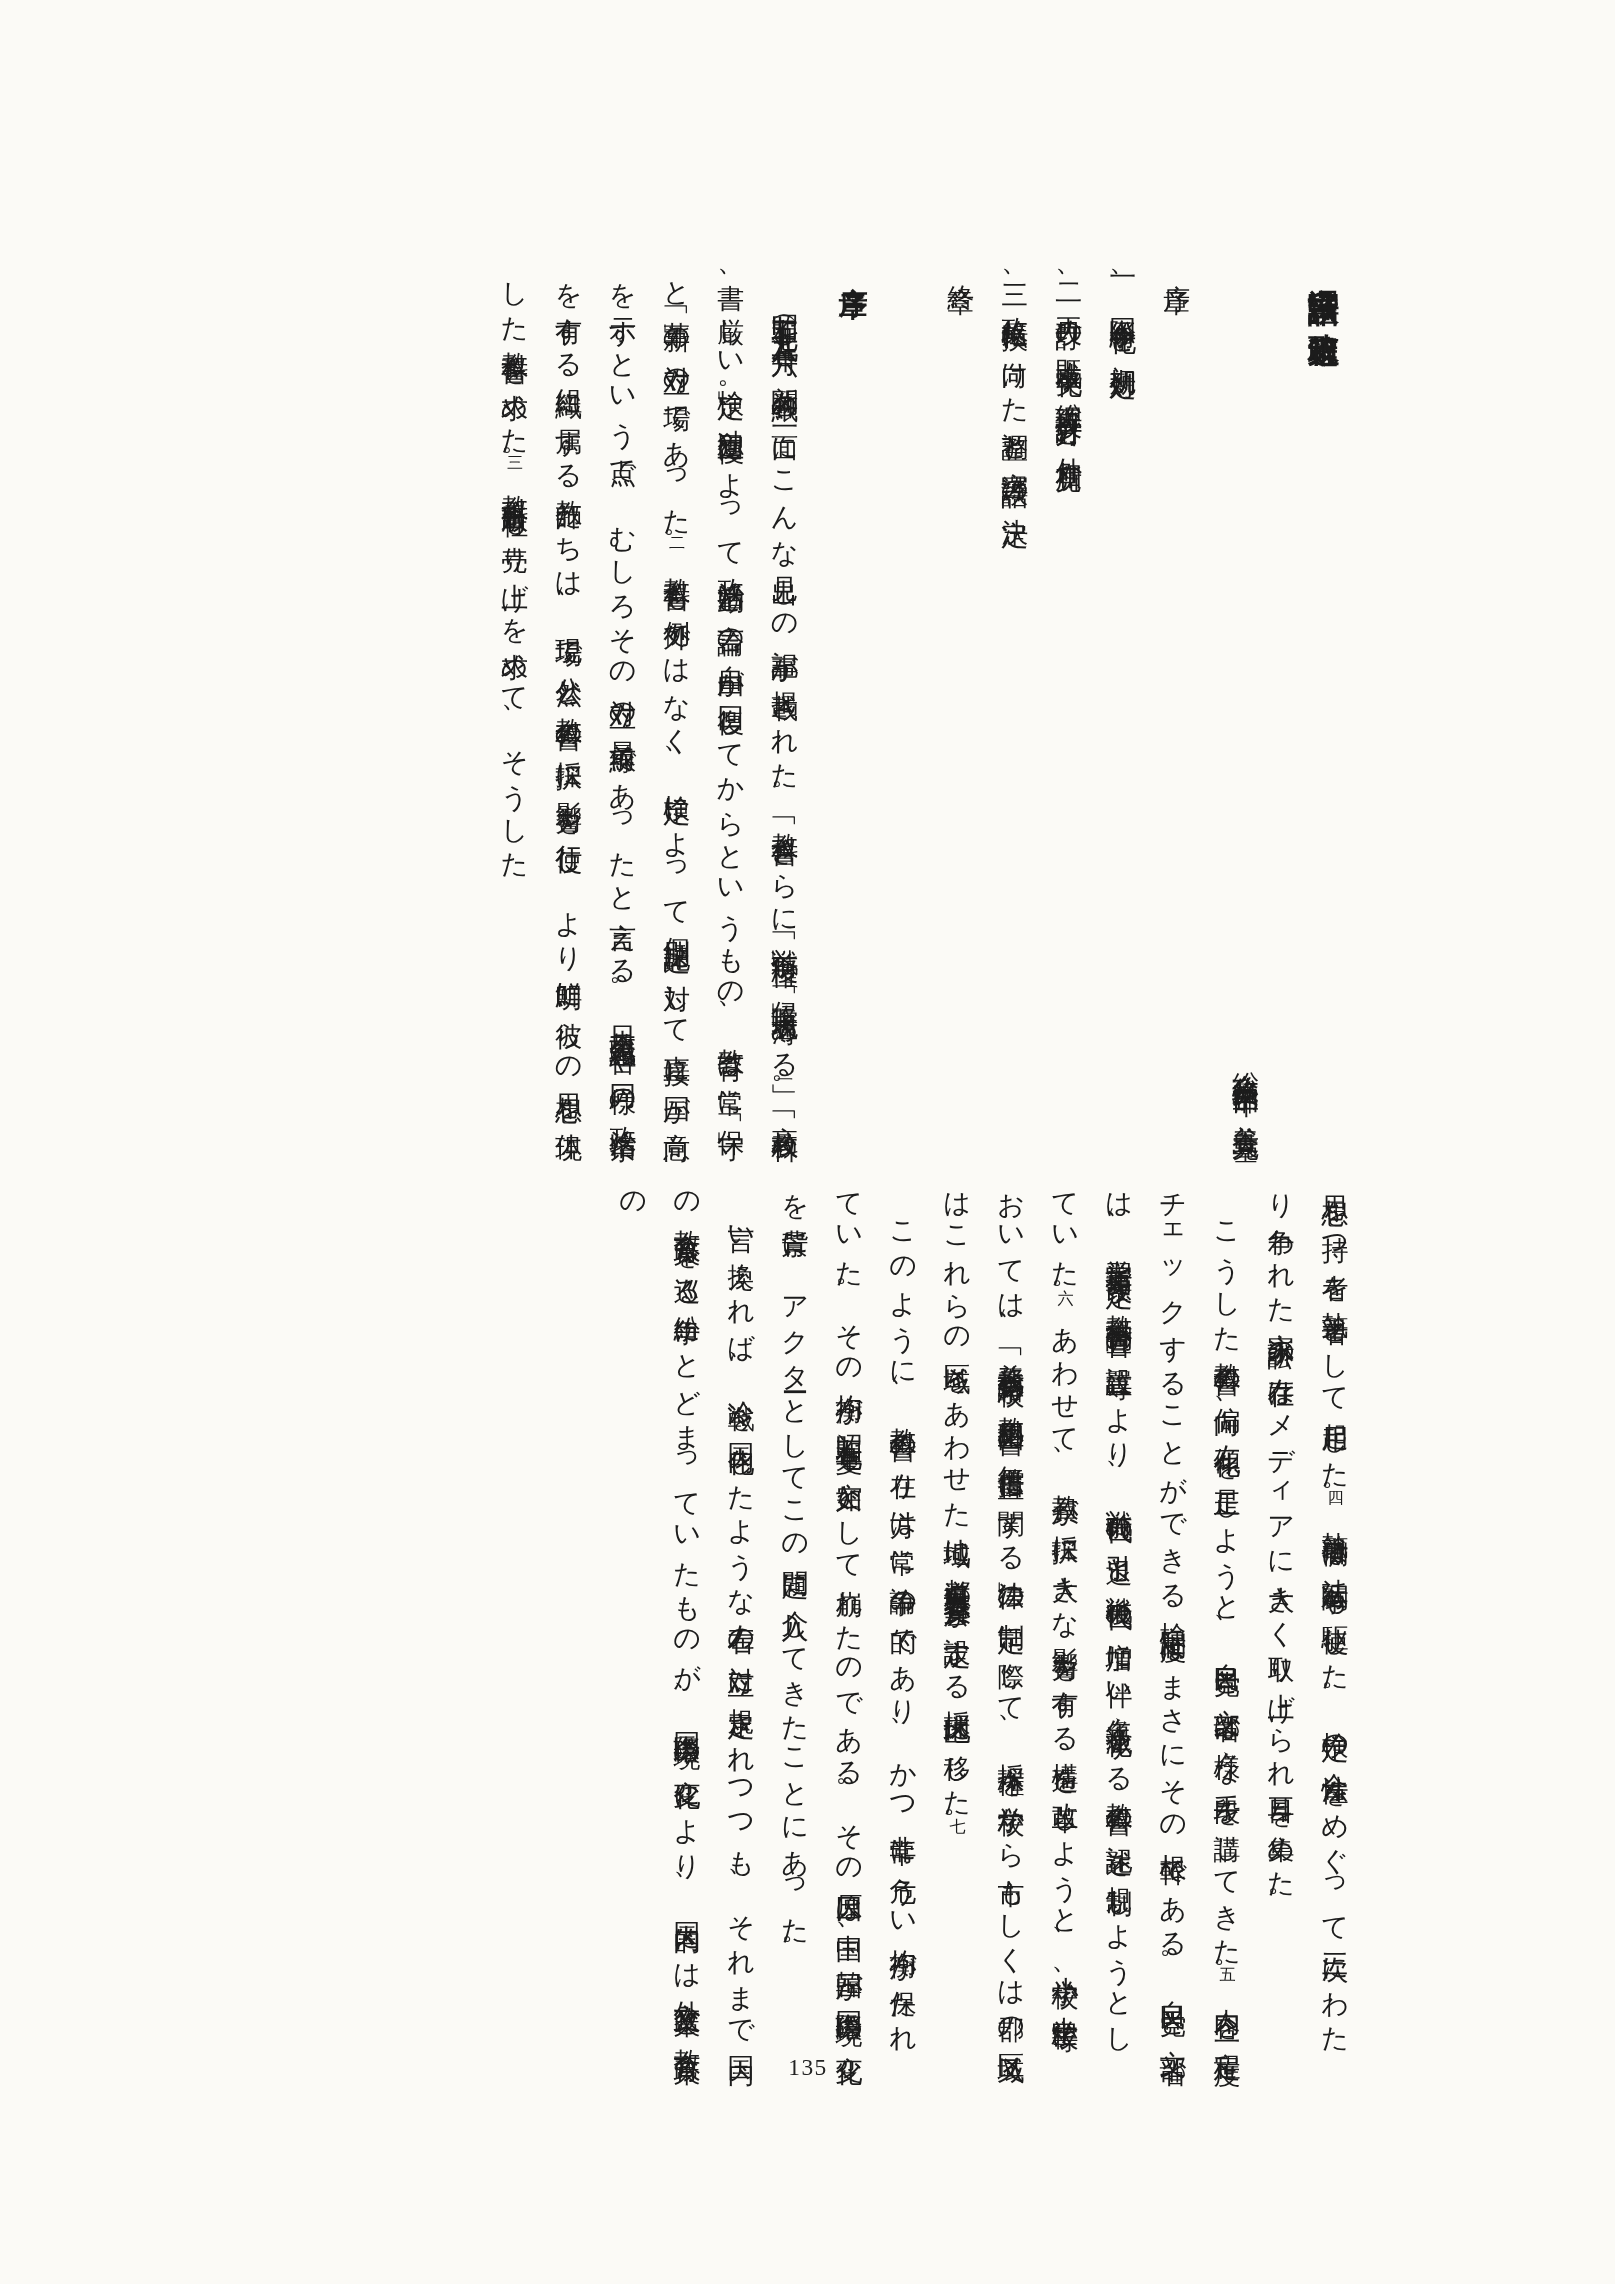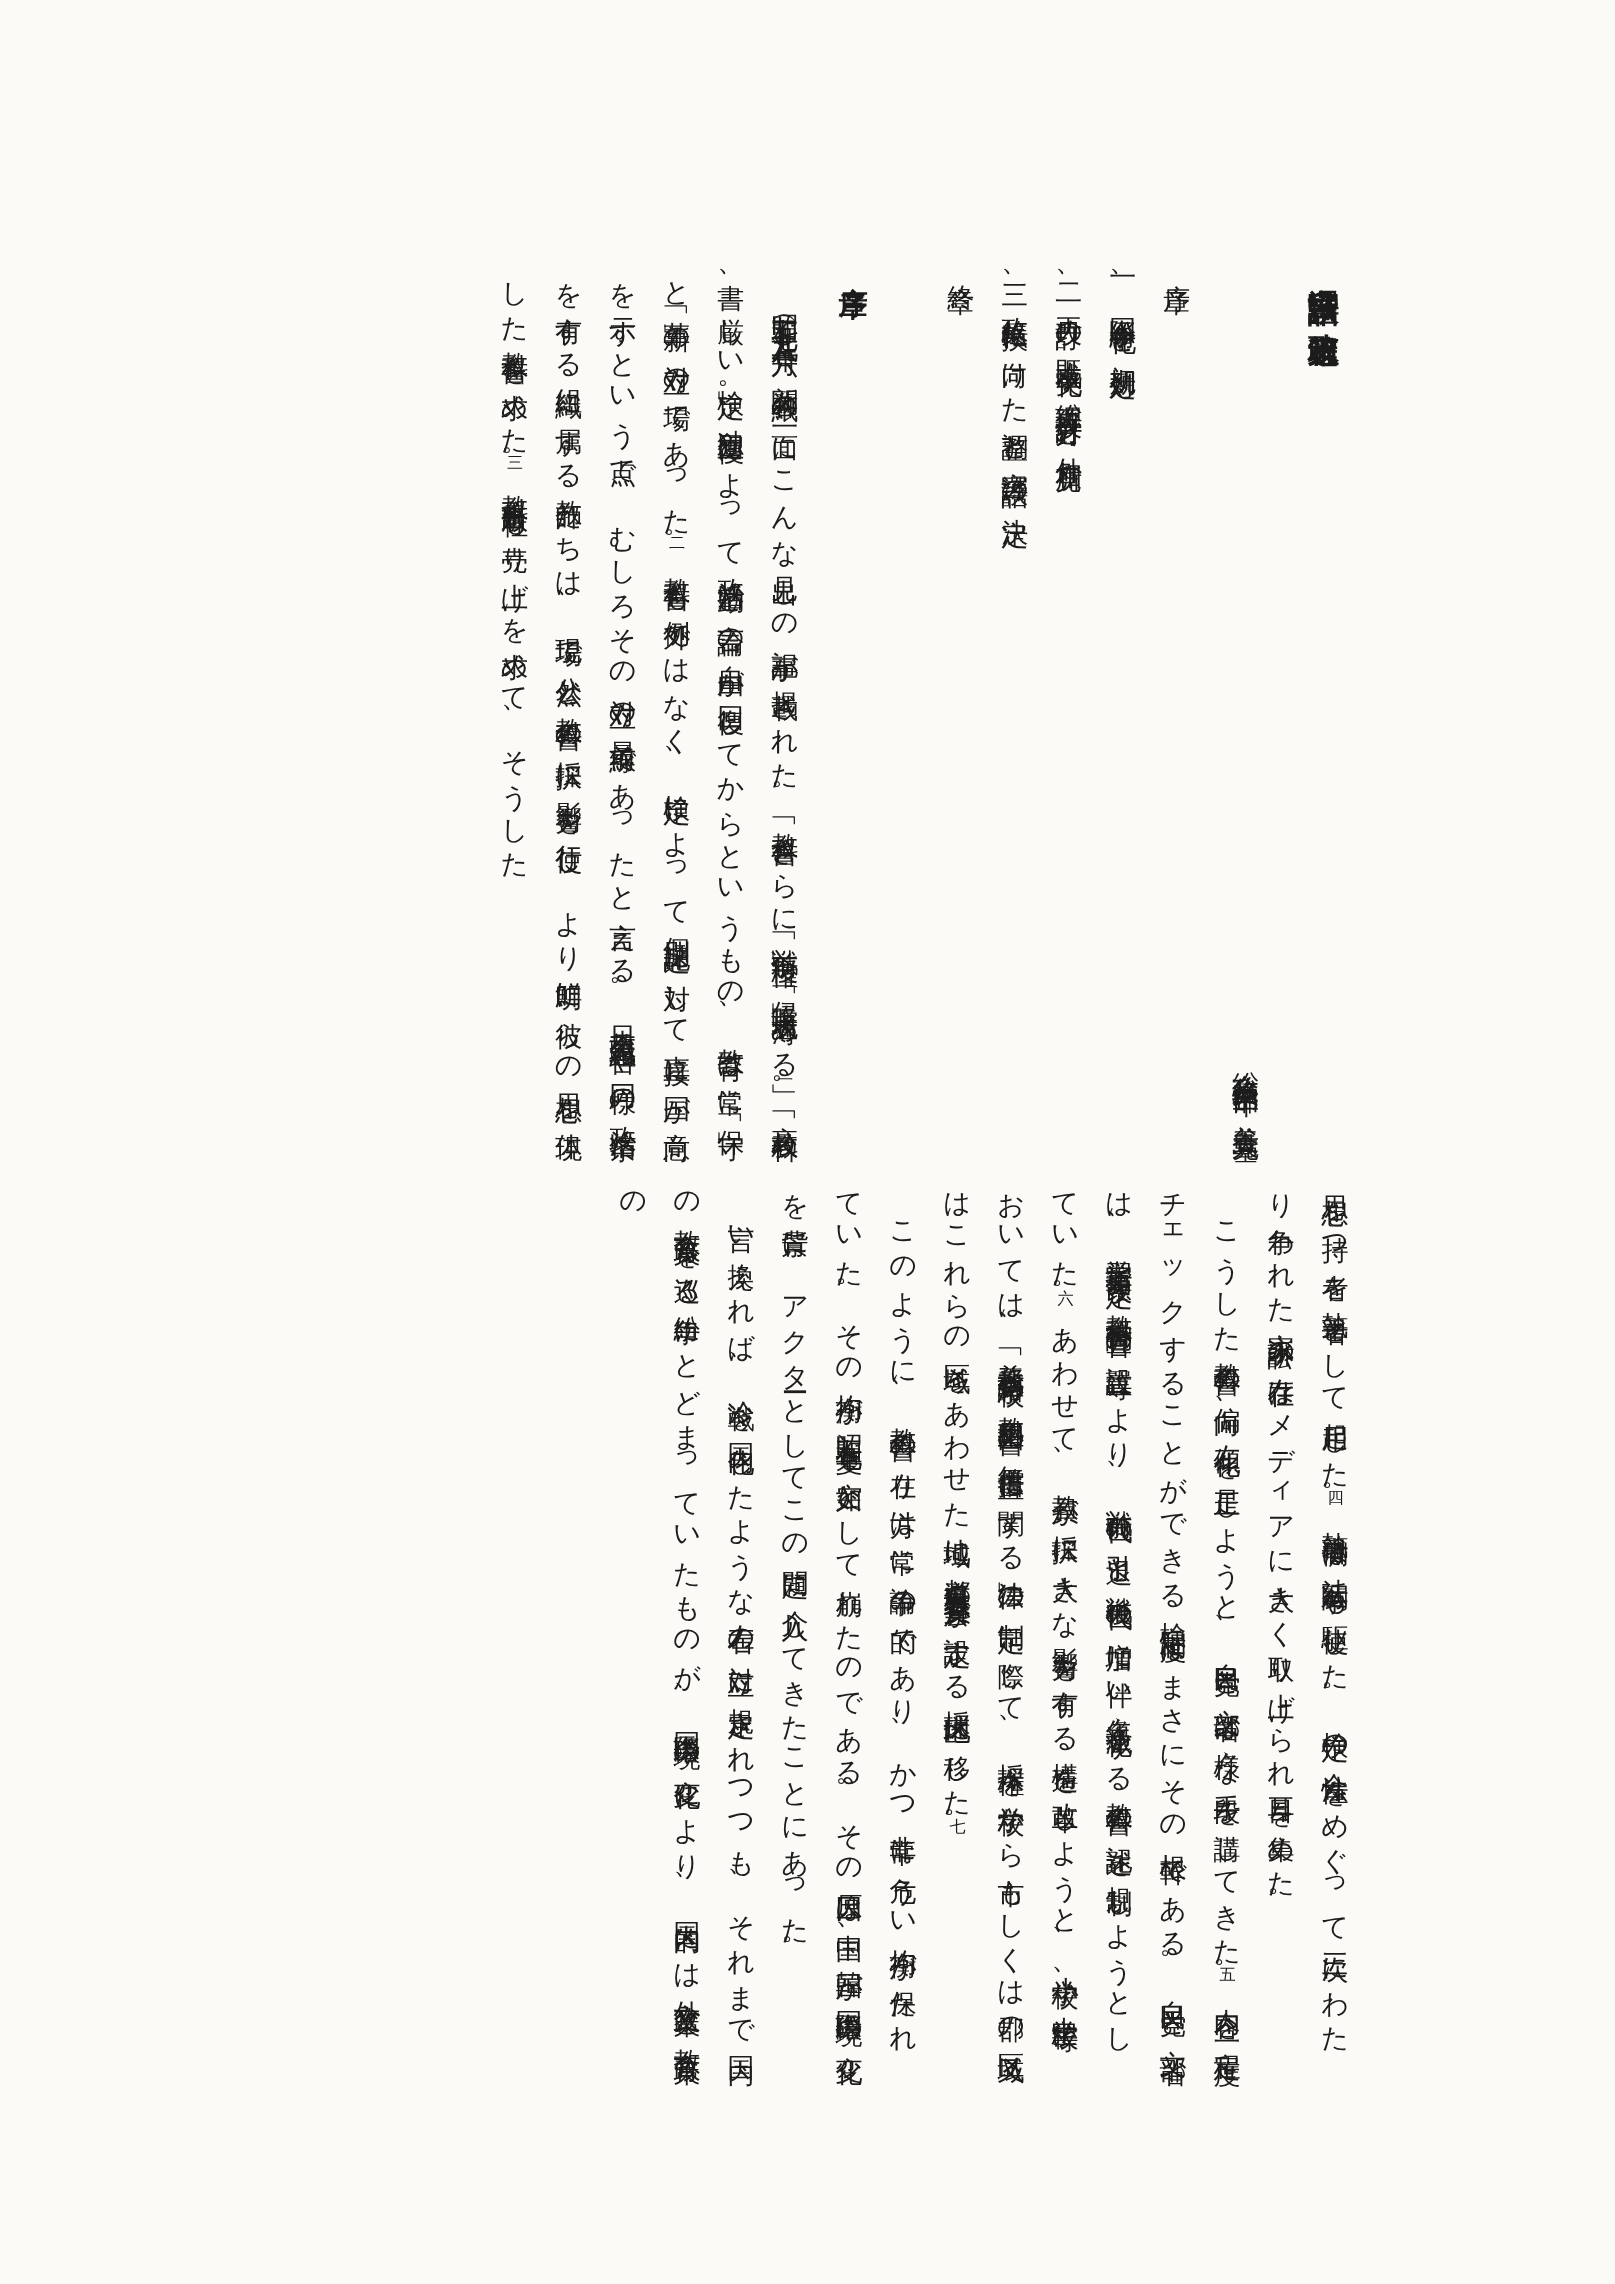--- a/index.html
+++ b/index.html
@@ -113,15 +113,16 @@
 
   <section class="band lower">
     <div>
         <p class="para"><span>思想を持つ者を執筆者として起用した</span><span class="note">四</span><span>。執筆者側は法廷闘争も駆使した。検定の合法性をめぐって三次にわたり争われた家永訴訟の存在はメディアに大きく取り上げられ耳目を集めた。</span></p>
         <p class="para indent"><span>こうした教科書の偏向、左傾化を是正しようと、自民党と文部省は様々な手段を講じてきた</span><span class="note">五</span><span>。内容を一定程度チェックすることができる検定制度はまさにその根幹である。自民党と文部省は、学習指導要領改定、教科書調査官の設置等により、戦前世代の引退と戦後世代の増加に伴い年々過激化する教科書の記述を規制しようとしていた</span><span class="note">六</span><span>。あわせて、教員が採択に大きな影響力を有する構造を改革しようと、小学校、中学校等においては、「義務教育諸学校の教科用図書の無償措置に関する法律」の制定に際して、採択権を学校から市もしくは郡の区域又はこれらの区域をあわせた地域に都道府県教育委員会が設定する採択地区に移した</span><span class="note">七</span><span>。</span></p>
         <p class="para indent"><span>このように、教科書の在り方は常に論争の的であり、かつ非常に危うい均衡が保たれていた。その均衡が昭和五七年夏、突如として崩れたのである。その原因は中国、韓国が国際環境の変化を背景に、アクターとしてこの問題に介入してきたことにあった。</span></p>
         <p class="para indent"><span>言い換えれば、冷戦を国内化したような左右の対立に規定されつつも、それまで国内の教育政策を巡る紛争にとどまっていたものが、国際環境の変化により、国内的には外交政策と教育政策の</span></p>
       </div>
   </section>
 
+  <div class="page-number">135</div>
 
 </div>
 
 
 </body></html>

